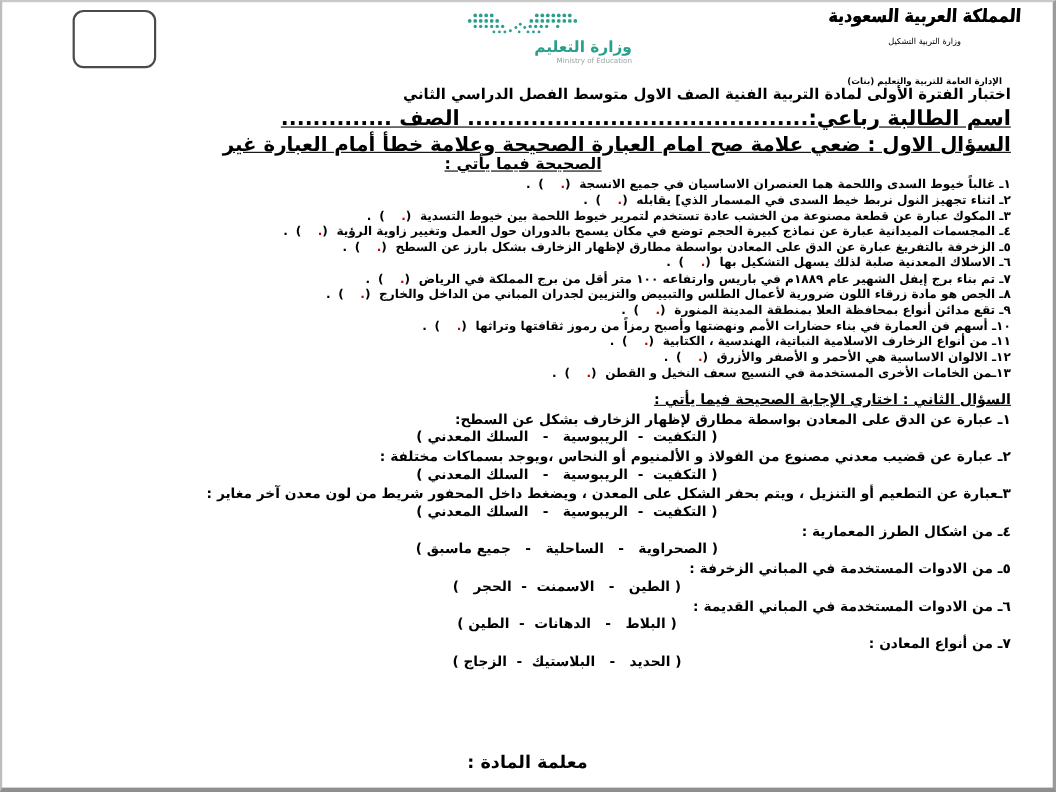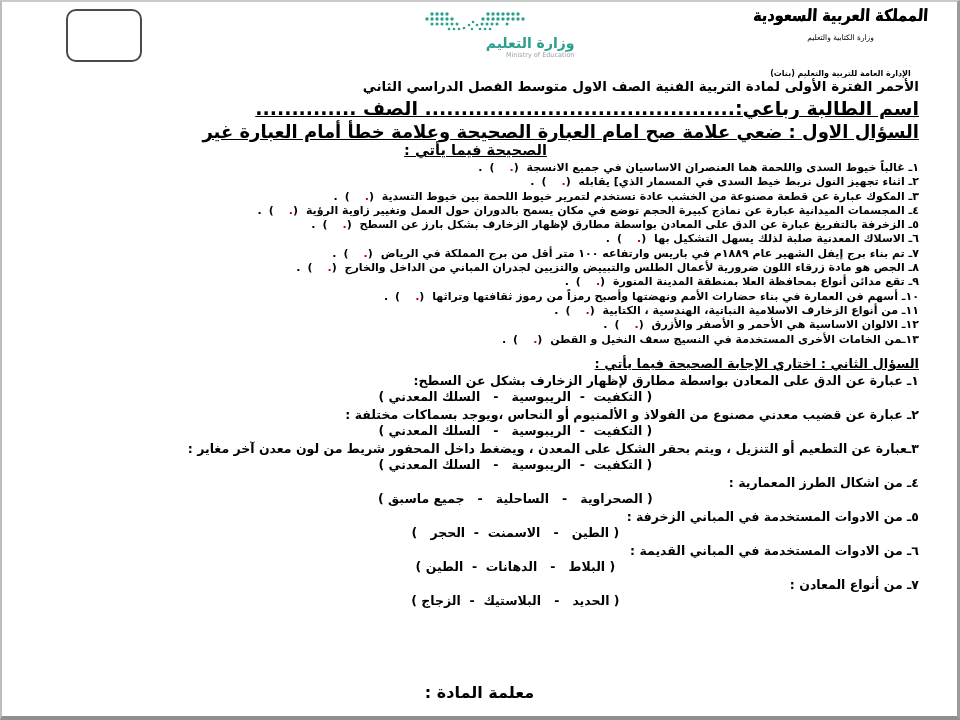--- a/index.html
+++ b/index.html
@@ -137,27 +137,27 @@
           <circle cx="69" cy="19" r="1.3"></circle>
           <circle cx="74" cy="19" r="1.3"></circle>
       </g>
     </svg>
     <div class="moe-wordmark">وزارة التعليم</div>
     <div class="moe-sub">Ministry of Education</div>
   </div>
 
   <div class="gov-block">
     <div class="gov-kingdom">المملكة العربية السعودية</div>
-    <div class="gov-ministry">وزارة الكتابية والتعليم</div>
+    <div class="gov-ministry">وزارة التربية التشكيل</div>
     <div class="gov-admin">الإدارة العامة للتربية والتعليم (بنات)</div>
   </div>
 
   <div class="content">
 
-    <div class="exam-title">الأحمر الفترة الأولى لمادة التربية الفنية الصف الاول متوسط الفصل الدراسي الثاني</div>
+    <div class="exam-title">اختبار الفترة الأولى لمادة التربية الفنية الصف الاول متوسط الفصل الدراسي الثاني</div>
 
     <div class="name-line">اسم الطالبة رباعي:........................................... الصف ..............</div>
 
     <div class="q1-heading-1">السؤال الاول : ضعي علامة صح امام العبارة الصحيحة وعلامة خطأ أمام العبارة غير</div>
     <div class="q1-heading-2">الصحيحة فيما يأتي :</div>
 
     <div class="q1-items">
 
         <div class="stmt">
           <span class="stmt-text">١ـ غالباً خيوط السدى واللحمة هما العنصران الاساسيان في جميع الانسجة</span>

